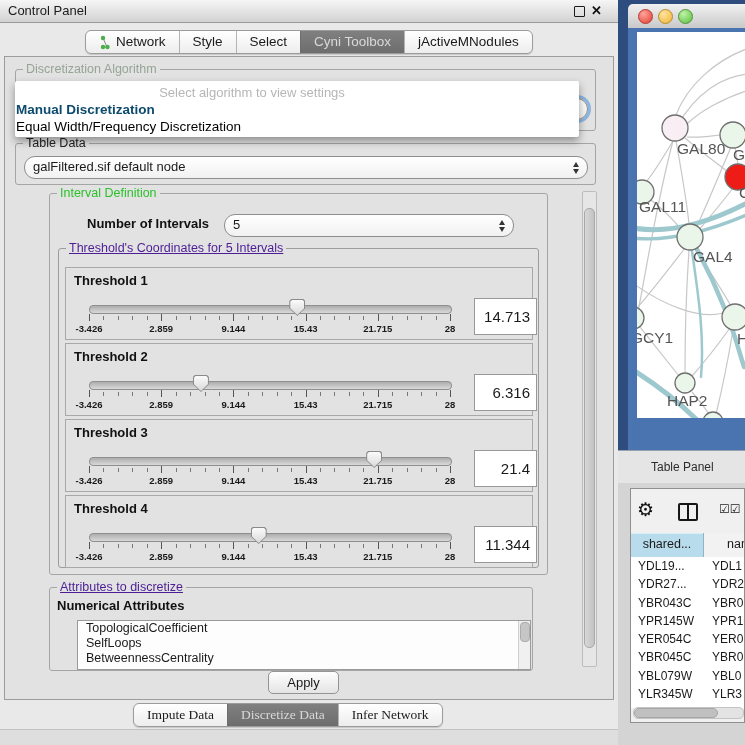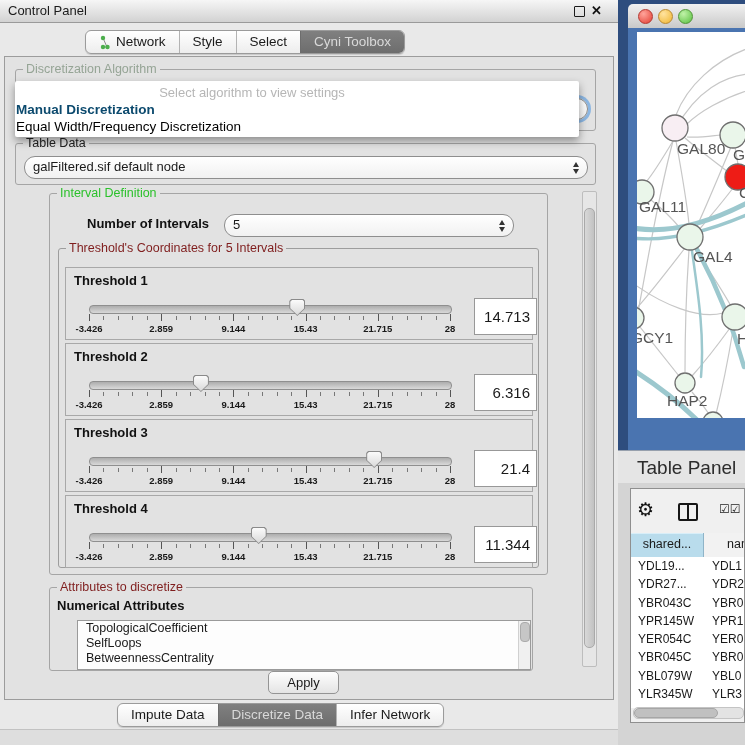--- a/index.html
+++ b/index.html
@@ -16,29 +16,29 @@
   .float-icon{left:574px;top:6px;width:9px;height:9px;border:1.5px solid #1a1a1a;border-radius:1px;background:transparent;}
   .close-icon{left:591px;top:0;line-height:22px;font-size:13px;font-weight:bold;color:#111;}
 
   .tabgroup{display:inline-flex;border:1px solid #9b9b9b;border-radius:6px;overflow:hidden;
      background:linear-gradient(#ffffff,#ededed);box-shadow:0 1px 1px rgba(0,0,0,.15);}
   .tab{padding:0 13px;height:22px;line-height:22px;font-size:13.5px;color:#1a1a1a;white-space:nowrap;
        display:flex;align-items:center;gap:5px;}
   .tab + .tab{border-left:1px solid #b3b3b3;}
   .tab.sel{background:linear-gradient(#808080,#6d6d6d);color:#d9d9d9;border-left-color:#6d6d6d;}
   .top-tabs{left:85px;top:30px;}
-  .bottom-tabs{left:117px;top:703px;}
+  .bottom-tabs{left:133px;top:703px;font-family:Liberation Serif, serif;}
   .bottom-strip{left:0;top:729px;width:618px;height:16px;background:#dedede;border-top:1px solid #c2c2c2;}
 
   .content{left:4px;top:56px;width:608px;height:642px;background:#e2e2e2;border:1px solid #9c9c9c;}
 
   .groupbox{position:absolute;border:1px solid #a5a5a5;border-radius:3px;}
   .gb-title{position:absolute;top:-8px;left:7px;background:#e2e2e2;padding:0 3px;font-size:12.5px;white-space:nowrap;}
   .t-green{color:#2bc12b;}
-  .t-blue{color:#7f1d1d;}
+  .t-blue{color:#4c1d95;text-decoration:underline;}
   .t-plain{color:#222;}
   .t-dim{color:#95a495;}
 
   .combo{position:absolute;border:1px solid #8e8e8e;border-radius:11px;
      background:linear-gradient(#ffffff,#f1f1f1);font-size:13px;}
   .combo .val{position:absolute;left:8px;top:0;line-height:20px;white-space:nowrap;}
   .spinner{position:absolute;right:7px;top:50%;transform:translateY(-50%);width:7px;height:12px;}
   .spinner:before,.spinner:after{content:"";position:absolute;left:0;border-left:3.5px solid transparent;border-right:3.5px solid transparent;}
   .spinner:before{top:0;border-bottom:5px solid #333;}
   .spinner:after{bottom:0;border-top:5px solid #333;}
@@ -92,21 +92,21 @@
   .net-titlebar{left:10px;top:4px;width:117px;height:24px;border-top-left-radius:5px;
      background:linear-gradient(#f1f1f1,#c9c9c9);border-bottom:1px solid #8f8f8f;}
   .light{position:absolute;top:5px;width:13px;height:13px;border-radius:50%;}
   .l-red{left:10px;background:radial-gradient(circle at 35% 30%,#ffa49b,#e33e32);border:1px solid #b33730;}
   .l-yellow{left:30px;background:radial-gradient(circle at 35% 30%,#ffe3a0,#efb52f);border:1px solid #b9892f;}
   .l-green{left:50px;background:radial-gradient(circle at 35% 30%,#c0f2a8,#58bf3e);border:1px solid #4f9437;}
   .net-frame{left:10px;top:28px;width:117px;height:422px;background:#4a74b0;}
   .net-canvas{left:19px;top:32px;width:108px;height:386px;background:#ffffff;overflow:hidden;}
 
   .tp-titlebar{left:618px;top:450px;width:127px;height:33px;background:#e5e5e5;border-top:1px solid #97a0ad;}
-  .tp-title{left:19px;top:0;line-height:33px;font-size:19px;color:#2c2c2c;}
+  .tp-title{left:33px;top:0;line-height:33px;font-size:12px;color:#2c2c2c;}
   .tp-body{left:618px;top:483px;width:127px;height:262px;background:#d4d4d4;}
   .tframe{left:12px;top:5px;width:113px;height:233px;border:1px solid #8f8f8f;background:#f0f0f0;}
   .gear{position:absolute;left:6px;top:9px;font-size:19px;color:#111;}
   .col-ico{position:absolute;left:47px;top:14px;width:16px;height:14px;border:2px solid #161616;border-radius:2px;}
   .col-ico:after{content:"";position:absolute;left:7px;top:0;width:2px;height:14px;background:#161616;}
   .checks{position:absolute;left:88px;top:13px;font-size:12px;color:#222;letter-spacing:0px;}
   .thead{position:absolute;left:0;top:44px;width:113px;height:24px;display:flex;background:#f2f2f2;border-bottom:1px solid #9b9b9b;}
   .th1{width:72px;background:#b9dcec;border-right:1px solid #8fb4c8;box-shadow:inset 0 1px 0 #d8eef8;
        font-size:12.5px;text-align:center;line-height:23px;}
   .th2{flex:1;font-size:12.5px;line-height:23px;padding-left:23px;white-space:nowrap;overflow:hidden;}
@@ -148,20 +148,23 @@
             <span>Network</span>
           </div>
           <div class="tab">
             <span>Style</span>
           </div>
           <div class="tab">
             <span>Select</span>
           </div>
           <div class="tab sel">
             <span>Cyni Toolbox</span>
+          </div>
+          <div class="tab">
+            <span>jActiveMNodules</span>
           </div>
         </div>
     </div>
 
     <div class="abs content">
 
       <div class="groupbox" style="left:10px;top:12px;width:579px;height:60px;">
         <span class="gb-title t-dim">Discretization Algorithm</span>
         <div class="combo focus-ring" style="left:8px;top:28px;width:562px;height:20px;">
           <span class="spinner"></span>

